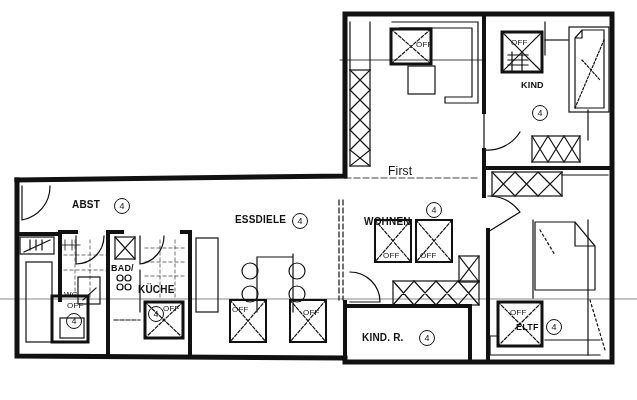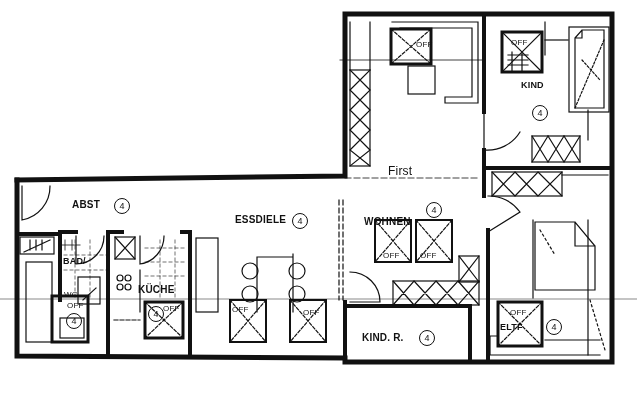--- a/index.html
+++ b/index.html
@@ -138,21 +138,21 @@
       <path d="M350 272 A30 30 0 0 1 380 302 L350 302"></path>
     </g>
   </g>
 </svg>
 
 <div class="lbl first" style="left:388px;top:150px;margin-top:14px;">First</div>
 
 <div class="lbl" style="left:72px;top:199px;">ABST</div>
 <div class="circ" style="left:114px;top:198px;">4</div>
 
-<div class="lbl" style="left:63px;top:256px;font-size:9px;">BAD/</div>
+<div class="lbl" style="left:63px;top:263px;font-size:9px;padding-left:48px;">BAD/</div>
 <div class="lbl small" style="left:64px;top:290px;">WC</div>
 <div class="circ" style="left:66px;top:313px;">4</div>
 <div class="lbl small" style="left:67px;top:301px;">OFF</div>
 
 <div class="lbl" style="left:138px;top:284px;font-size:10px;">KÜCHE</div>
 <div class="circ" style="left:148px;top:306px;">4</div>
 <div class="lbl small" style="left:163px;top:304px;">OFF</div>
 
 <div class="lbl" style="left:235px;top:214px;">ESSDIELE</div>
 <div class="circ" style="left:292px;top:213px;">4</div>
@@ -166,15 +166,15 @@
 
 <div class="lbl" style="left:362px;top:332px;">KIND. R.</div>
 <div class="circ" style="left:419px;top:330px;">4</div>
 
 <div class="lbl" style="left:521px;top:80px;font-size:9px;">KIND</div>
 <div class="circ" style="left:532px;top:105px;">4</div>
 <div class="lbl small" style="left:511px;top:38px;">OFF</div>
 
 <div class="lbl small" style="left:416px;top:40px;">OFF</div>
 
-<div class="lbl" style="left:500px;top:322px;font-size:9px;">ELTF</div>
+<div class="lbl" style="left:516px;top:322px;font-size:9px;">ELTF</div>
 <div class="circ" style="left:546px;top:319px;">4</div>
 <div class="lbl small" style="left:510px;top:308px;">OFF</div>
 
 </body></html>

